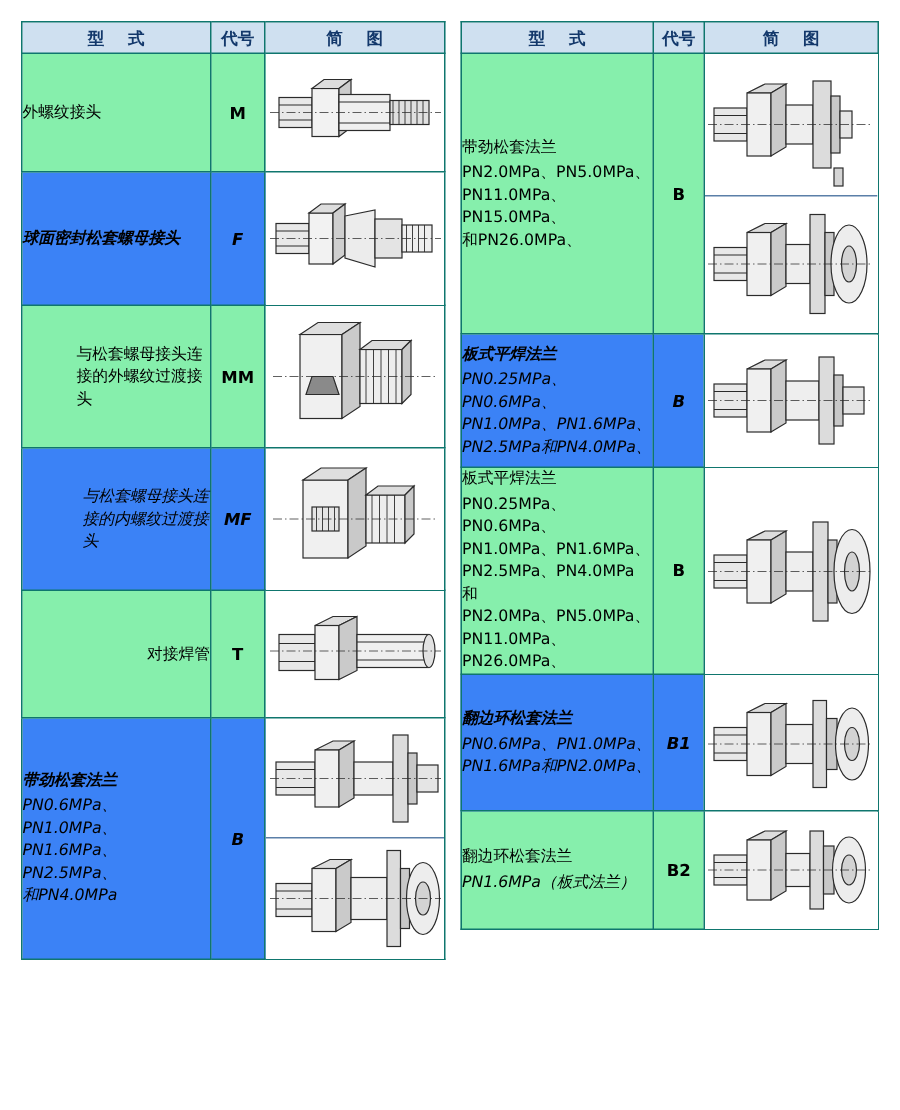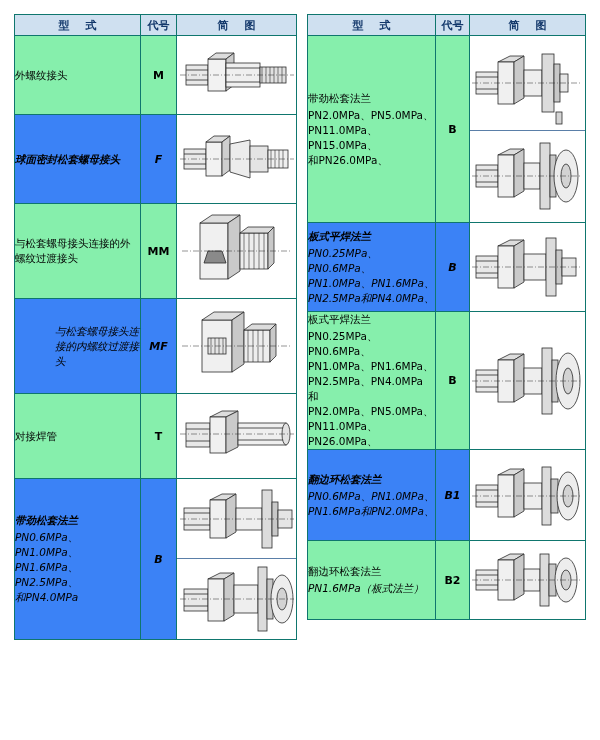--- a/index.html
+++ b/index.html
@@ -159,21 +159,21 @@
                   <line x1="101" y1="34" x2="101" y2="52"></line>
                   <line x1="105" y1="34" x2="105" y2="52"></line>
                 </g>
                 <line x1="2" y1="43" x2="116" y2="43" stroke-dasharray="6,2,1,2" stroke-width="0.5"></line>
               </g>
             </svg>
           </td>
         </tr>
 
         <tr>
-          <td class="cell-txt white" style="height:94px;">与松套螺母接头连接的外螺纹过渡接头</td>
+          <td class="cell-txt white" style="height:94px;padding-left:36px;">与松套螺母接头连接的外螺纹过渡接头</td>
           <td class="code white">MM</td>
           <td class="fig white">
             <svg width="118" height="92" viewBox="0 0 118 92">
               <g stroke="#2b2b2b" stroke-width="0.8" fill="none">
                 <rect x="22" y="18" width="28" height="56" fill="#f0f0f0"></rect>
                 <path d="M22 18 L34 10 L62 10 L50 18 Z" fill="#dedede"></path>
                 <path d="M50 18 L62 10 L62 66 L50 74 Z" fill="#cacaca"></path>
                 <rect x="62" y="28" width="28" height="36" fill="#ededed"></rect>
                 <path d="M62 28 L70 22 L96 22 L90 28 Z" fill="#dcdcdc"></path>
                 <path d="M90 28 L96 22 L96 58 L90 64 Z" fill="#c9c9c9"></path>
@@ -216,21 +216,21 @@
                   <line x1="41" y1="38" x2="41" y2="54"></line>
                   <line x1="45" y1="38" x2="45" y2="54"></line>
                 </g>
                 <line x1="4" y1="46" x2="114" y2="46" stroke-dasharray="6,2,1,2" stroke-width="0.5"></line>
               </g>
             </svg>
           </td>
         </tr>
 
         <tr>
-          <td class="cell-txt white" style="height:84px;">对接焊管</td>
+          <td class="cell-txt white" style="height:84px;text-align:right;">对接焊管</td>
           <td class="code white">T</td>
           <td class="fig white">
             <svg width="118" height="82" viewBox="0 0 118 82">
               <g stroke="#2b2b2b" stroke-width="0.8" fill="none">
                 <rect x="8" y="28" width="24" height="24" fill="#e8e8e8"></rect>
                 <line x1="8" y1="34" x2="32" y2="34"></line>
                 <line x1="8" y1="46" x2="32" y2="46"></line>
                 <path d="M32 22 L44 16 L60 16 L48 22 Z" fill="#ddd"></path>
                 <rect x="32" y="22" width="16" height="36" fill="#f0f0f0"></rect>
                 <path d="M48 22 L60 16 L60 52 L48 58 Z" fill="#cacaca"></path>

